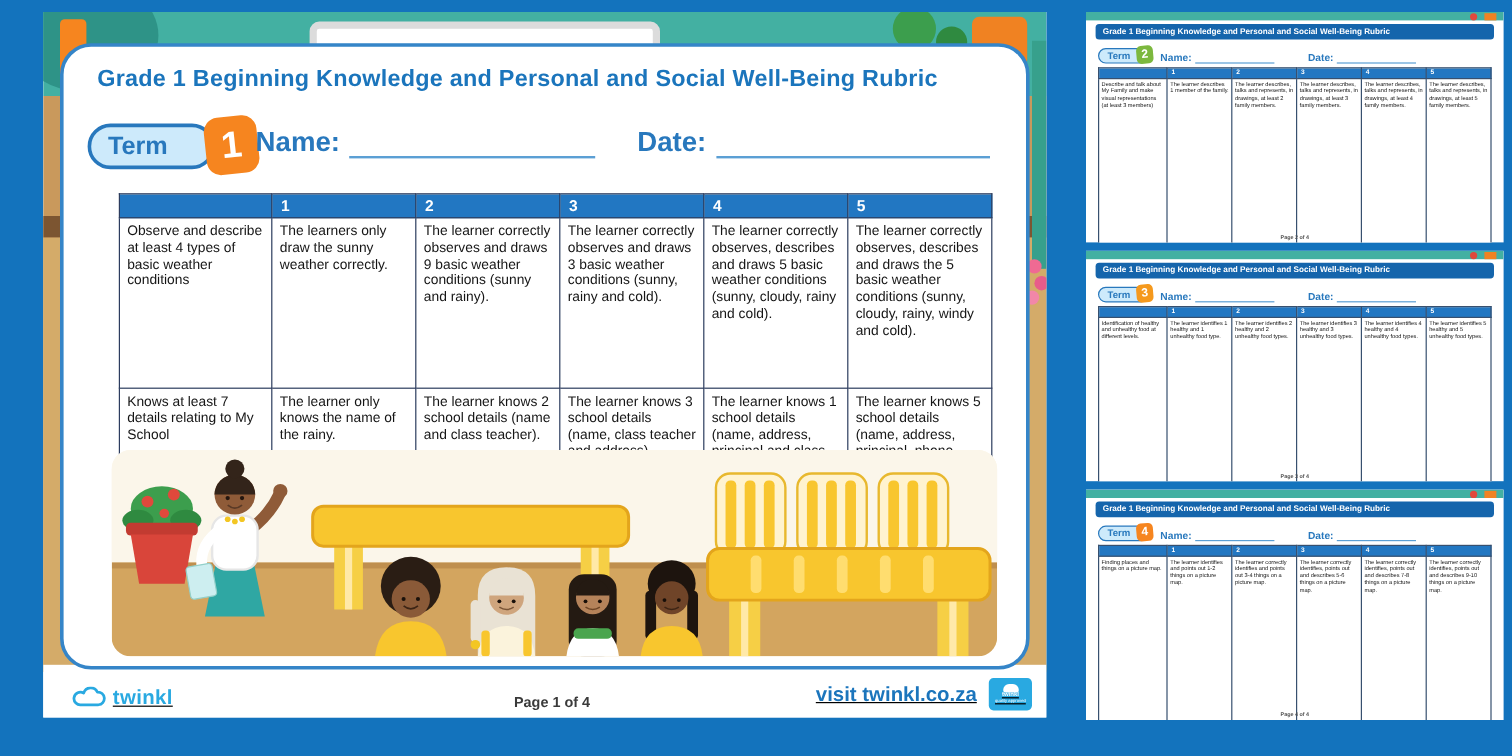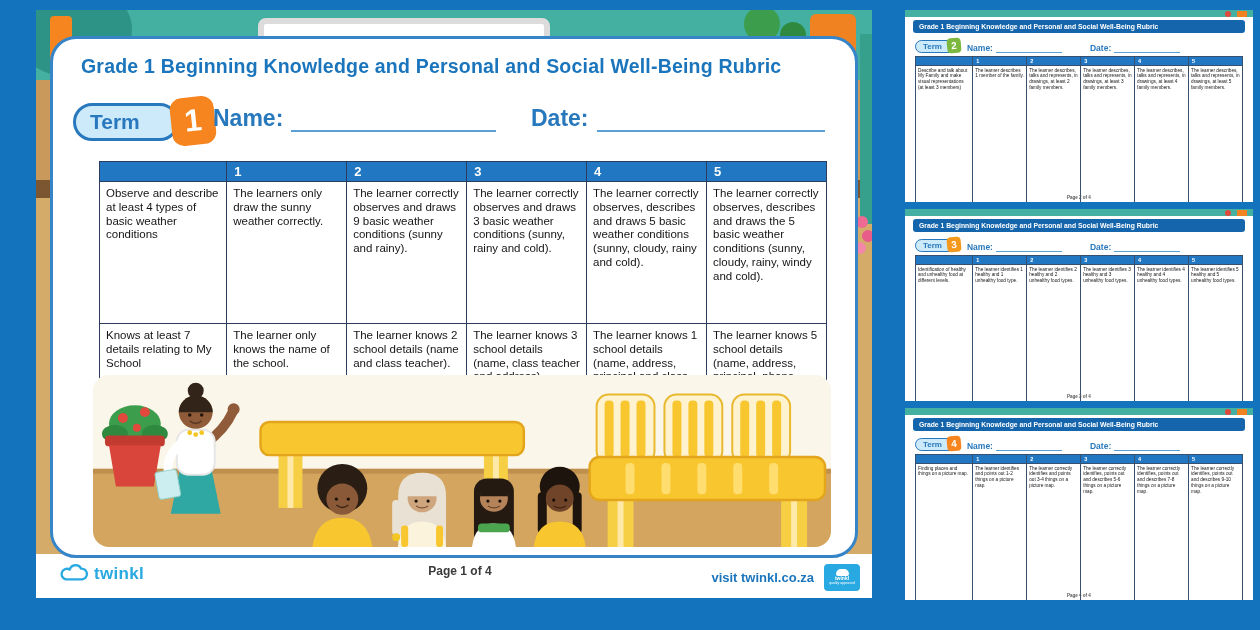--- a/index.html
+++ b/index.html
@@ -52,26 +52,26 @@
   table.rubric tbody td { font-size:11.5px; color:#151515; line-height:1.2; padding:5px 6px;
                           vertical-align:top; word-wrap:break-word; background:#fff; }
   table.rubric tbody tr:first-child td { height:142px; }
   table.rubric tbody tr:last-child td { height:94px; }
 
   .illus { position:absolute; top:336px; left:40px; width:738px; height:172px; border-radius:16px;
            overflow:hidden; background:#fbf6ea; }
   .illus svg { width:100%; height:100%; display:block; }
 
   .page-footer { position:absolute; left:24px; right:12px; bottom:6px; height:28px; z-index:2;
-                 display:flex; align-items:flex-start; }
+                 display:flex; align-items:flex-end;text-decoration:underline; }
   .logo { display:flex; align-items:center; gap:4px; }
   .wordmark { font-size:17px; font-weight:bold; color:#29a9e1; letter-spacing:0.3px; }
   .page-ind { position:absolute; left:50%; transform:translateX(-50%); font-size:12px; font-weight:bold; color:#3a3a3a; }
   .f-right { margin-left:auto; display:flex; align-items:center; gap:10px; }
-  .visit { font-size:13px; font-weight:bold; color:#1b75bc; cursor:pointer; }
+  .visit { font-size:17px; font-weight:bold; color:#1b75bc; cursor:pointer; }
   .q-badge { width:36px; height:27px; background:#29a9e1; border-radius:4px; color:#fff;
              display:flex; flex-direction:column; align-items:center; justify-content:center; line-height:1.1; }
   .q-cloud { width:13px; height:7px; background:#fff; border-radius:7px 7px 3px 3px; }
   .q-t1 { font-size:5px; font-weight:bold; }
   .q-t2 { font-size:3.5px; }
 
   
   .preview { position:absolute; left:905px; width:348px; height:192px; background:#fff; overflow:hidden; }
   .p-scene { height:7px; background:#43b0a2; position:relative; }
   .p-scene::after { content:""; position:absolute; right:6px; top:1px; width:10px; height:6px; background:#f08222; }
@@ -261,21 +261,21 @@
               <tr>
                 <td>Observe and describe at least 4 types of basic weather conditions</td>
                 <td>The learners only draw the sunny weather correctly.</td>
                 <td>The learner correctly observes and draws 9 basic weather conditions (sunny and rainy).</td>
                 <td>The learner correctly observes and draws 3 basic weather conditions (sunny, rainy and cold).</td>
                 <td>The learner correctly observes, describes and draws 5 basic weather conditions (sunny, cloudy, rainy and cold).</td>
                 <td>The learner correctly observes, describes and draws the 5 basic weather conditions (sunny, cloudy, rainy, windy and cold).</td>
               </tr>
               <tr>
                 <td>Knows at least 7 details relating to My School</td>
-                <td>The learner only knows the name of the school.</td>
+                <td>The learner only knows the name of the rainy.</td>
                 <td>The learner knows 2 school details (name and class teacher).</td>
                 <td>The learner knows 3 school details (name, class teacher and address).</td>
                 <td>The learner knows 1 school details (name, address, principal and class teacher).</td>
                 <td>The learner knows 5 school details (name, address, principal, phone number and class teacher).</td>
               </tr>
             </tbody>
           </table>
       </div>
 
       <div class="illus">

